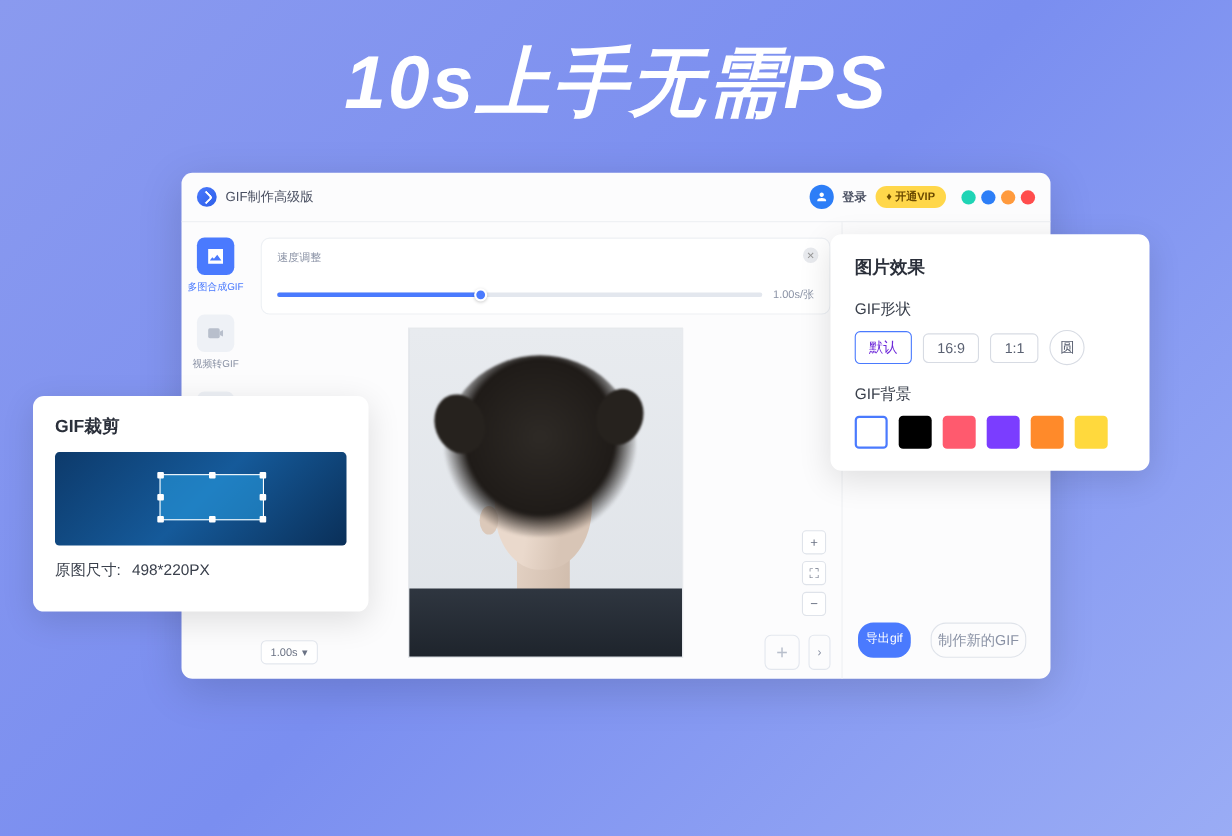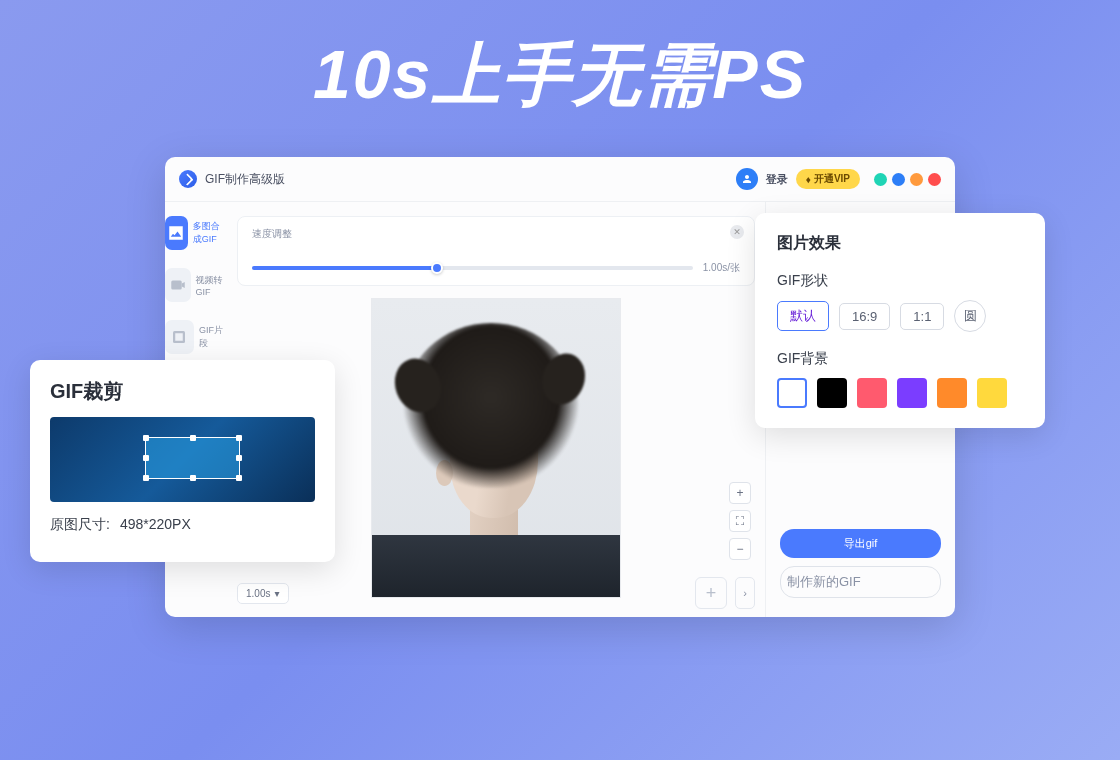--- a/index.html
+++ b/index.html
@@ -13,21 +13,21 @@
 .header-right{margin-left:auto;display:flex;align-items:center;gap:8px}
 .avatar-circle{width:22px;height:22px;border-radius:50%;background:#2d7ef7;display:flex;align-items:center;justify-content:center}
 .avatar-circle svg{width:12px;height:12px;fill:#fff}
 .login-text{font-size:11px;color:#4a5062;font-weight:600}
 .vip-pill{background:#ffd74a;color:#6b4a00;font-size:10px;padding:3px 10px;border-radius:10px;display:flex;align-items:center;gap:3px;font-weight:600}
 .window-controls{display:flex;gap:5px;margin-left:6px}
 .wc{width:13px;height:13px;border-radius:50%}
 .wc1{background:#1fd4b5}.wc2{background:#2d7ef7}.wc3{background:#ff9a3d}.wc4{background:#ff4d4d}
 .app-body{display:flex;height:calc(100% - 42px)}
 .sidebar{width:62px;padding-top:14px;display:flex;flex-direction:column;align-items:center;gap:18px}
-.side-item{display:flex;flex-direction:row;align-items:center;gap:5px;cursor:pointer}
+.side-item{display:flex;flex-direction:column;align-items:center;gap:5px;cursor:pointer}
 .side-icon{width:34px;height:34px;border-radius:7px;display:flex;align-items:center;justify-content:center}
 .side-icon.active{background:#4a7afe}
 .side-icon.inactive{background:#eef1f6}
 .side-icon svg{width:18px;height:18px}
 .side-label{font-size:9px;color:#8a92a5}
 .side-item.active .side-label{color:#4a7afe}
 .canvas-area{flex:1;padding:14px 10px;position:relative}
 .speed-panel{background:#fff;border:1px solid #edf0f4;border-radius:8px;padding:10px 14px;position:relative}
 .speed-label{font-size:10px;color:#8a92a5;margin-bottom:20px}
 .speed-close{position:absolute;right:10px;top:8px;width:14px;height:14px;border-radius:50%;background:#e8eaee;color:#999;font-size:9px;display:flex;align-items:center;justify-content:center;cursor:pointer}
@@ -49,21 +49,21 @@
 .zoom-controls{position:absolute;right:14px;bottom:60px;display:flex;flex-direction:column;gap:6px}
 .zoom-btn{width:22px;height:22px;border:1px solid #dfe3ea;border-radius:4px;background:#fff;display:flex;align-items:center;justify-content:center;font-size:12px;color:#6a7284;cursor:pointer}
 .bottom-bar{position:absolute;left:10px;right:10px;bottom:6px;height:42px;display:flex;align-items:center;gap:8px}
 .time-select{border:1px solid #e3e7ee;border-radius:5px;padding:4px 8px;font-size:10px;color:#6a7284;display:flex;align-items:center;gap:4px;background:#fff}
 .add-frame{margin-left:auto;width:32px;height:32px;border:1px solid #e3e7ee;border-radius:6px;display:flex;align-items:center;justify-content:center;color:#b8bfcc;font-size:18px;cursor:pointer}
 .next-arrow{width:20px;height:32px;border:1px solid #e3e7ee;border-radius:5px;display:flex;align-items:center;justify-content:center;color:#8a92a5;cursor:pointer;font-size:11px}
 .right-panel{width:190px;border-left:1px solid #eef0f3;padding:12px 14px;display:flex;flex-direction:column}
 .tabs{display:flex;gap:14px;font-size:10px;color:#9aa1b0;margin-bottom:14px}
 .tab.active{color:#2f3542;font-weight:600;position:relative}
 .tab.active::after{content:"";position:absolute;left:0;right:0;bottom:-6px;height:2px;background:#4a7afe}
-.panel-bottom{margin-top:auto;display:flex;flex-direction:column;gap:8px;padding-bottom:10px}
+.panel-bottom{margin-top:auto;display:flex;flex-direction:row;gap:18px;padding-bottom:10px}
 .export-btn{background:#4a7afe;color:#fff;font-size:11px;padding:7px;border-radius:14px;text-align:center;cursor:pointer}
 .new-gif-btn{border:1px solid #dfe3ea;color:#8a92a5;font-size:13px;padding:6px;border-radius:14px;cursor:pointer}
 .popup-effects{position:absolute;right:75px;top:213px;width:290px;background:#fff;border-radius:10px;box-shadow:0 8px 30px rgba(0,0,0,.12);padding:20px 22px}
 .popup-title{font-size:16px;font-weight:600;color:#2a2f3a;margin-bottom:18px}
 .section-label{font-size:14px;color:#3a404c;margin-bottom:10px}
 .shape-row{display:flex;gap:10px;margin-bottom:18px;align-items:center}
 .shape-btn{border:1px solid #d7dbe3;border-radius:5px;padding:5px 12px;font-size:13px;color:#5a6172;cursor:pointer;background:#fff}
 .shape-btn.selected{border-color:#4a7afe;color:#6d28d9}
 .shape-circle{width:32px;height:32px;border:1px solid #d7dbe3;border-radius:50%;display:flex;align-items:center;justify-content:center;font-size:13px;color:#5a6172;cursor:pointer}
 .color-row{display:flex;gap:10px}
@@ -206,21 +206,21 @@
     <div class="color-sw outline"></div>
     <div class="color-sw" style="background:#000"></div>
     <div class="color-sw" style="background:#ff5a6e"></div>
     <div class="color-sw" style="background:#7b3dff"></div>
     <div class="color-sw" style="background:#ff8a2a"></div>
     <div class="color-sw" style="background:#ffd93d"></div>
   </div>
 </div>
 
 <div class="popup-crop">
-  <div class="popup-title" style="font-size:20px;margin-bottom:12px">GIF裁剪</div>
+  <div class="popup-title" style="font-size:16px;margin-bottom:12px">GIF裁剪</div>
   <div class="crop-preview">
     <div class="crop-select">
       <div class="crop-handle ch-tl"></div>
       <div class="crop-handle ch-tm"></div>
       <div class="crop-handle ch-tr"></div>
       <div class="crop-handle ch-ml"></div>
       <div class="crop-handle ch-mr"></div>
       <div class="crop-handle ch-bl"></div>
       <div class="crop-handle ch-bm"></div>
       <div class="crop-handle ch-br"></div>

